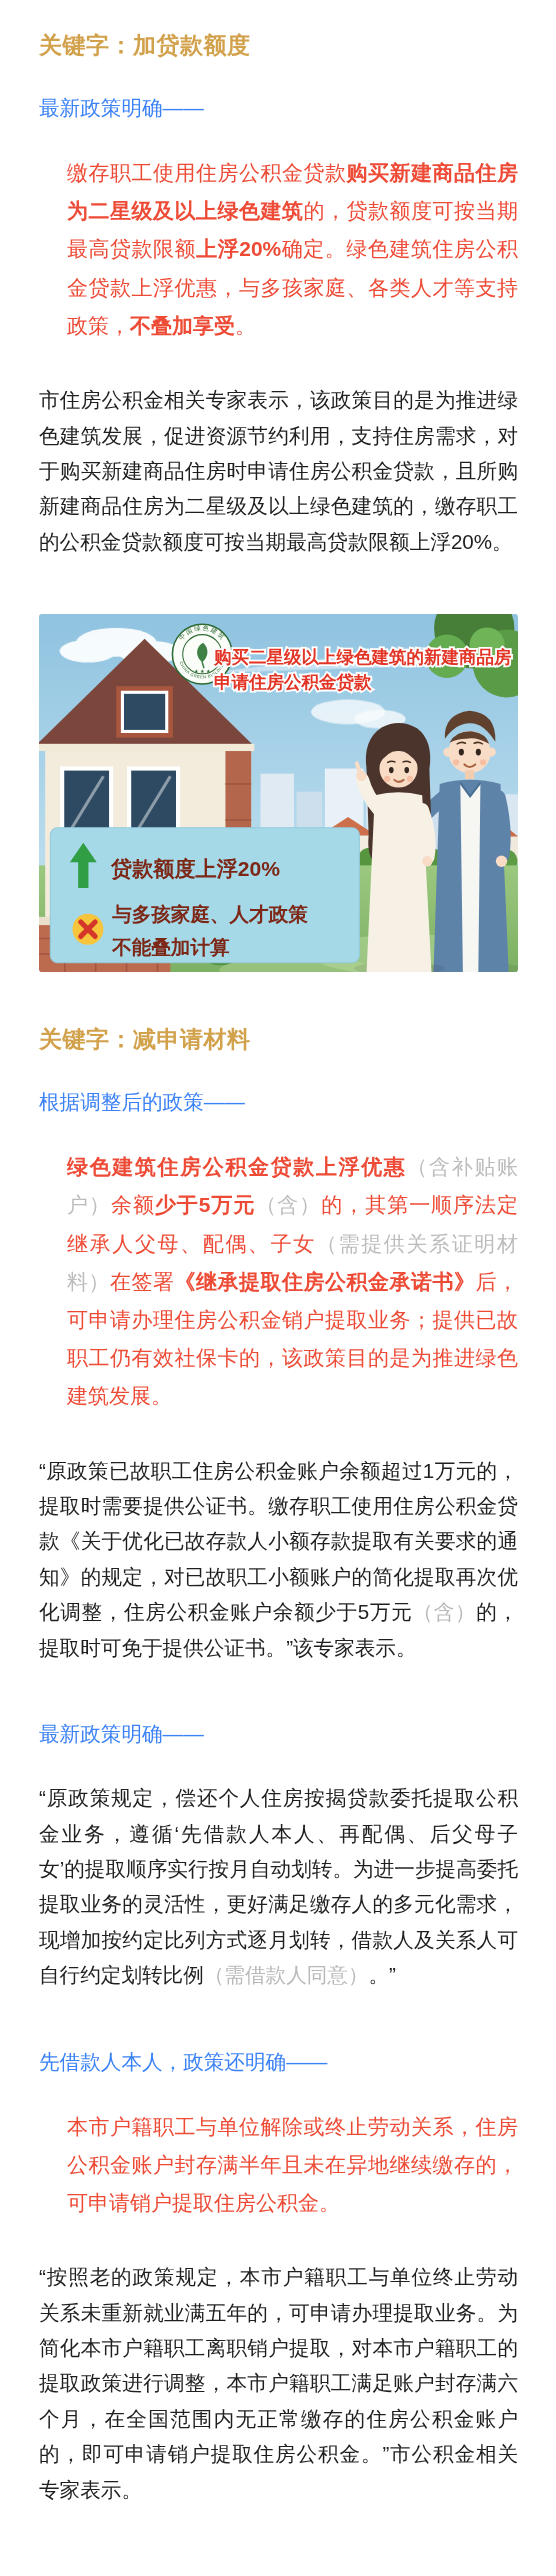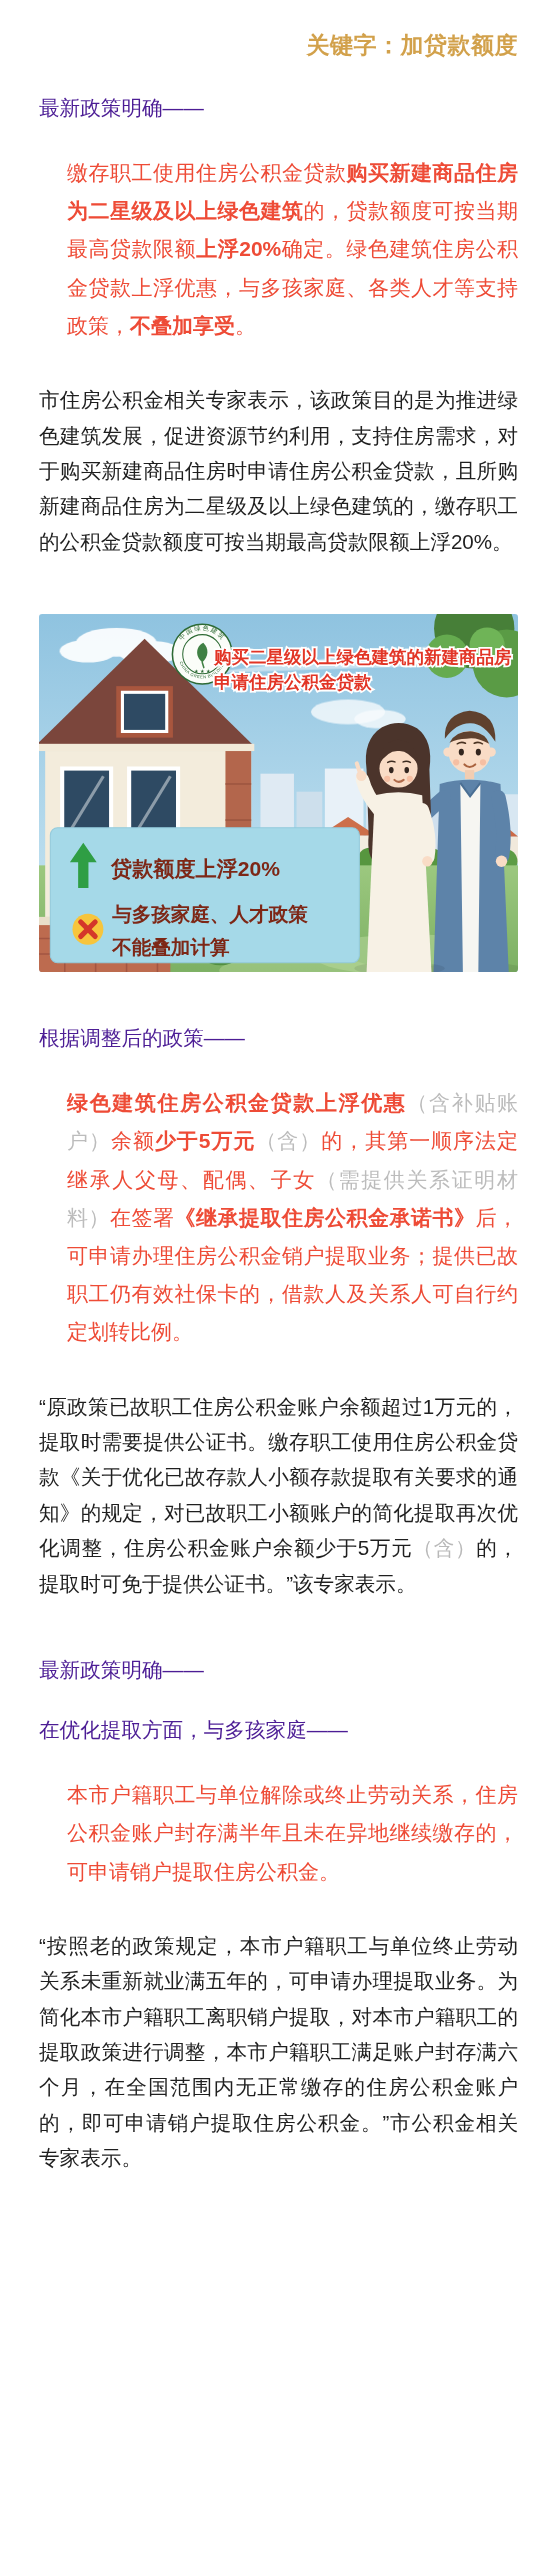--- a/index.html
+++ b/index.html
@@ -1,19 +1,19 @@
 <!DOCTYPE html>
 <html style="font-size:8.2px"><head>
 <meta charset="utf-8">
 <style>
   html,body{margin:0;padding:0;background:#ffffff;}
   body{font-family:"Liberation Sans","DejaVu Sans",sans-serif;}
   .page{width:556px;min-height:3672px;box-sizing:border-box;padding-top:30px;background:#fff;overflow:hidden;}
-  .kw{margin:0 38px 33px 39px;font-size:23px;font-weight:700;color:#d2a14b;letter-spacing:0.5px;text-align:right;}
-  .lead{margin:0 38px 32px 39px;font-size:20.6px;color:#4c1d95;}
+  .kw{margin:0 38px 33px 39px;font-size:23px;font-weight:700;color:#d2a14b;letter-spacing:0.5px;}
+  .lead{margin:0 38px 32px 39px;font-size:20.6px;color:#3b82f6;}
   .red-para{margin:0 38px 37px 67px;font-size:21px;line-height:1.82;color:#ee4b36;text-align:justify;}
   .red-para .b{font-weight:700;}
   .red-para .g{color:#bcbcbc;font-weight:400;}
   .body-para{margin:16px 38px 55px 39px;font-size:20.6px;line-height:1.72;color:#1f1f1f;text-align:justify;}
   .body-para .g{color:#b9b9b9;}
   figure.illu{margin:0 38px 52px 39px;width:479px;height:358px;border-radius:3.1px;overflow:hidden;}
   svg text{font-family:"Liberation Sans","DejaVu Sans",sans-serif;}
 </style>
 </head>
 <body>
@@ -229,24 +229,26 @@
         </text>
       </g>
 
       <g>
         <text x="340" y="96" font-size="34" font-weight="bold" fill="#e23526" stroke="#ffffff" stroke-width="7" paint-order="stroke">购买二星级以上绿色建筑的新建商品房</text>
         <text x="340" y="144" font-size="34" font-weight="bold" fill="#e23526" stroke="#ffffff" stroke-width="7" paint-order="stroke">申请住房公积金贷款</text>
       </g>
     </svg>
   </figure>
 
+  <h2 class="kw">关键字：减申请材料</h2>
   <p class="lead">根据调整后的政策——</p>
-  <p class="red-para"><span class="b">绿色建筑住房公积金贷款上浮优惠</span><span class="g">（含补贴账户）</span><span>余额</span><span class="b">少于5万元</span><span class="g">（含）</span><span>的，其第一顺序法定继承人父母、配偶、子女</span><span class="g">（需提供关系证明材料）</span><span>在签署</span><span class="b">《继承提取住房公积金承诺书》</span><span>后，可申请办理住房公积金销户提取业务；提供已故职工仍有效社保卡的，借款人及关系人可自行约定划转比例。</span></p>
+  <p class="red-para"><span class="b">绿色建筑住房公积金贷款上浮优惠</span><span class="g">（含补贴账户）</span><span>余额</span><span class="b">少于5万元</span><span class="g">（含）</span><span>的，其第一顺序法定继承人父母、配偶、子女</span><span class="g">（需提供关系证明材料）</span><span>在签署</span><span class="b">《继承提取住房公积金承诺书》</span><span>后，可申请办理住房公积金销户提取业务；提供已故职工仍有效社保卡的，该政策目的是为推进绿色建筑发展。</span></p>
   <p class="body-para"><span>“原政策已故职工住房公积金账户余额超过1万元的，提取时需要提供公证书。缴存职工使用住房公积金贷款《关于优化已故存款人小额存款提取有关要求的通知》的规定，对已故职工小额账户的简化提取再次优化调整，住房公积金账户余额少于5万元</span><span class="g">（含）</span><span>的，提取时可免于提供公证书。”该专家表示。</span></p>
 
   <p class="lead">最新政策明确——</p>
-
-  <p class="lead">在优化提取方面，与多孩家庭——</p>
+  <p class="body-para"><span>“原政策规定，偿还个人住房按揭贷款委托提取公积金业务，遵循‘先借款人本人、再配偶、后父母子女’的提取顺序实行按月自动划转。为进一步提高委托提取业务的灵活性，更好满足缴存人的多元化需求，现增加按约定比列方式逐月划转，借款人及关系人可自行约定划转比例</span><span class="g">（需借款人同意）</span><span>。”</span></p>
+
+  <p class="lead">先借款人本人，政策还明确——</p>
   <p class="red-para"><span>本市户籍职工与单位解除或终止劳动关系，住房公积金账户封存满半年且未在异地继续缴存的，可申请销户提取住房公积金。</span></p>
   <p class="body-para"><span>“按照老的政策规定，本市户籍职工与单位终止劳动关系未重新就业满五年的，可申请办理提取业务。为简化本市户籍职工离职销户提取，对本市户籍职工的提取政策进行调整，本市户籍职工满足账户封存满六个月，在全国范围内无正常缴存的住房公积金账户的，即可申请销户提取住房公积金。”市公积金相关专家表示。</span></p>
 
 </div>
 
 
 </body></html>

